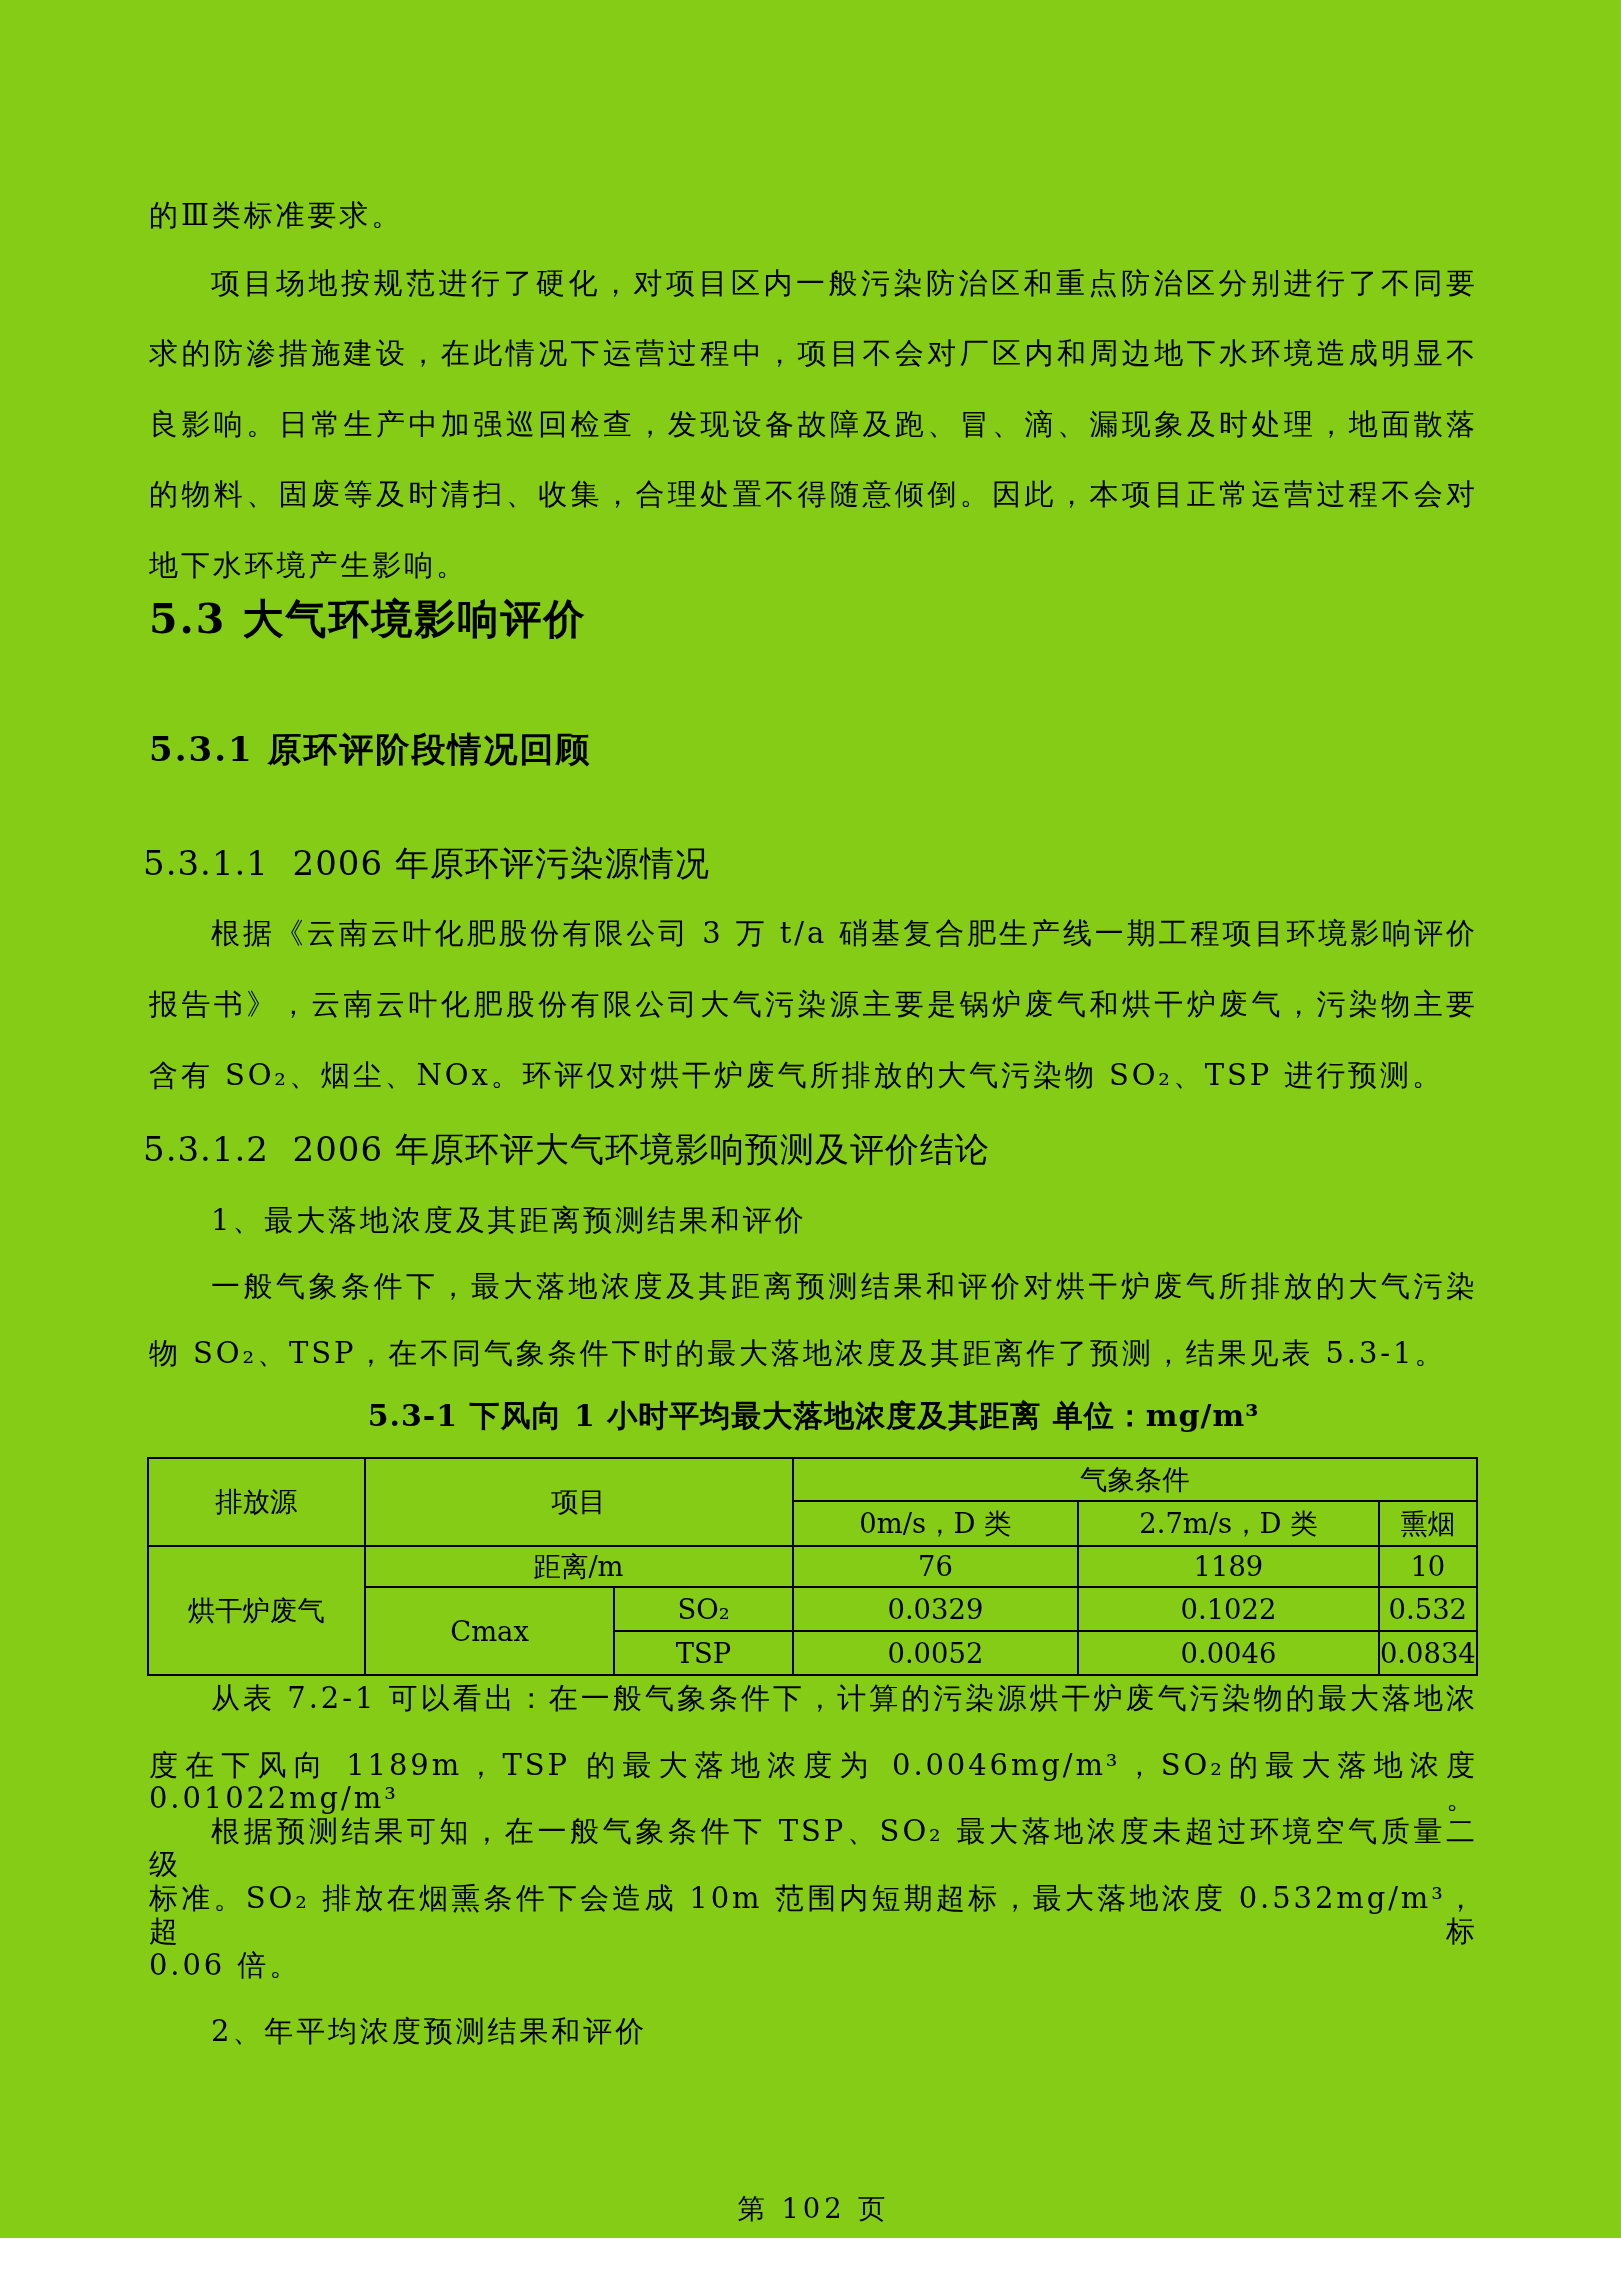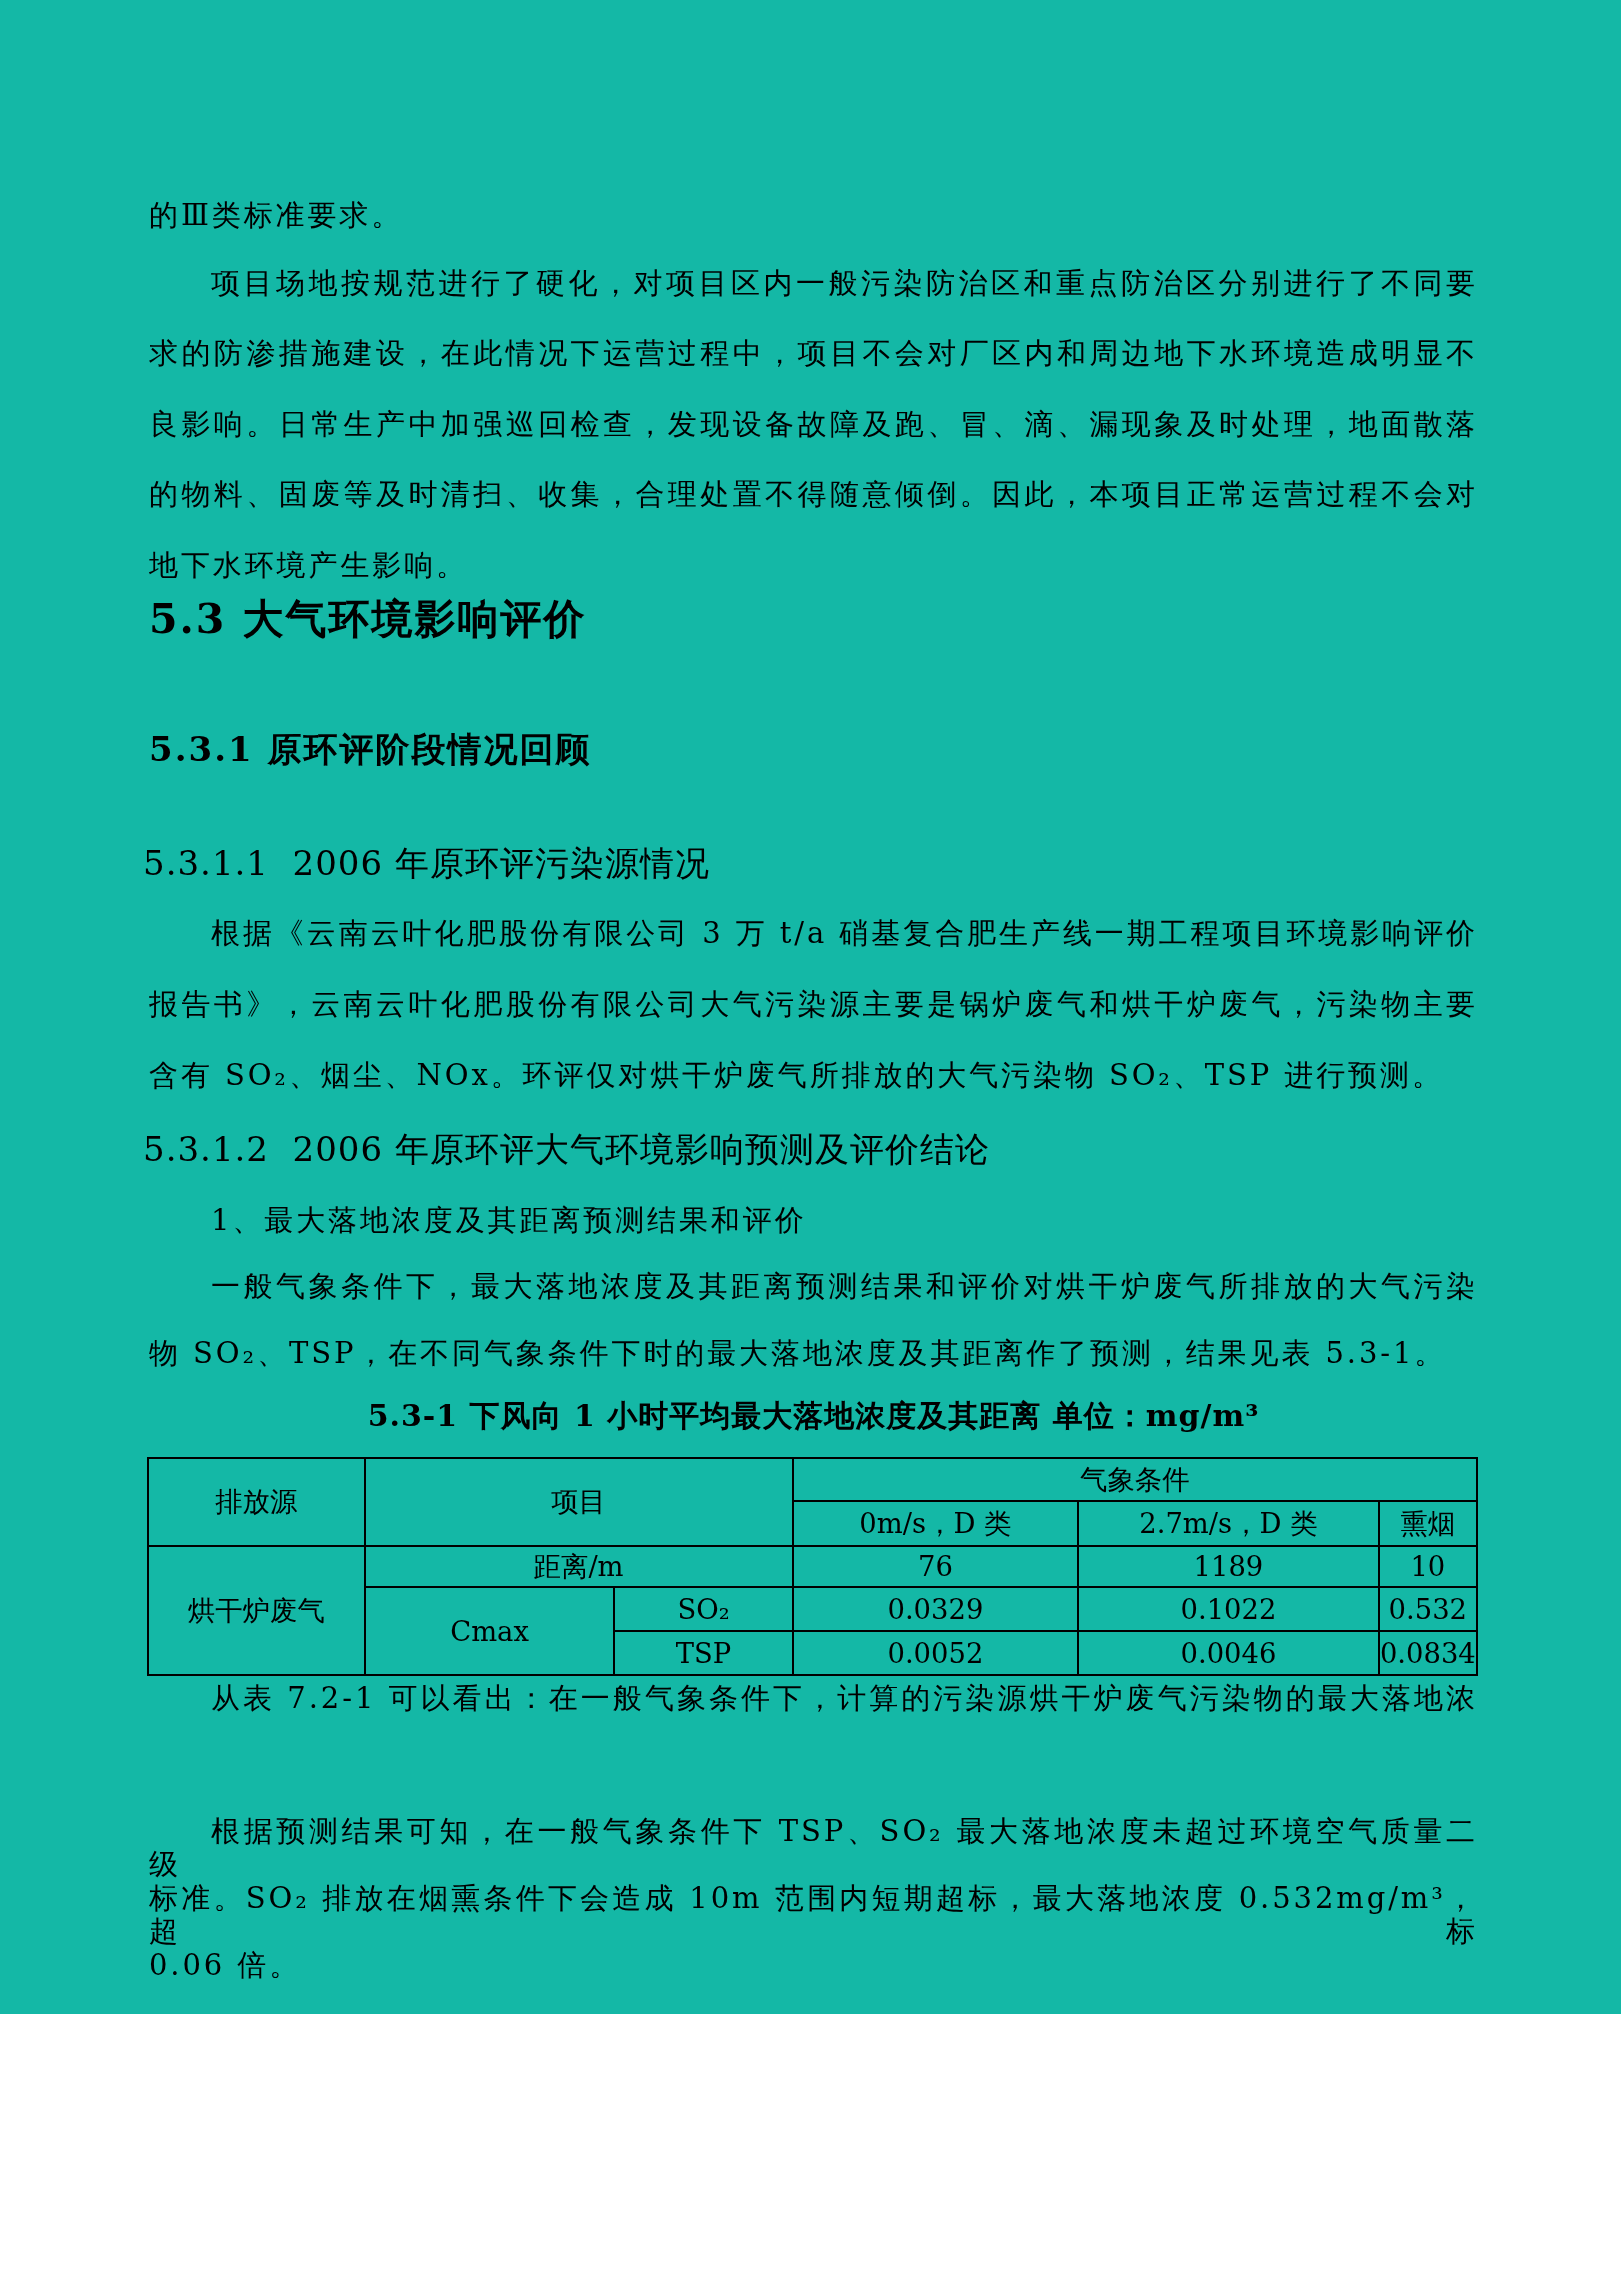--- a/index.html
+++ b/index.html
@@ -3,22 +3,22 @@
 <meta charset="utf-8">
 <style>
   html, body {
     margin: 0;
     padding: 0;
     background: #ffffff;
   }
   .page {
     position: relative;
     width: 1621px;
-    height: 2014px;
-    background: #14b8a6;
+    height: 2238px;
+    background: #84cc16;
     color: #000000;
     font-family: "DejaVu Serif", "Liberation Serif", serif;
     overflow: hidden;
   }
   .line {
     position: absolute;
     left: 149px;
     width: 1329px;
     font-size: 29px;
     line-height: 33px;
@@ -163,20 +163,21 @@
       <tr style="height:44px">
         <td>TSP</td>
         <td>0.0052</td>
         <td>0.0046</td>
         <td>0.0834</td>
       </tr>
     </tbody>
   </table>
 
   <div class="line jl ind" style="top:1682px">从表 7.2-1 可以看出：在一般气象条件下，计算的污染源烘干炉废气污染物的最大落地浓</div>
+  <div class="line jl" style="top:1749px">度在下风向 1189m，TSP 的最大落地浓度为 0.0046mg/m³，SO₂的最大落地浓度 0.01022mg/m³ 。</div>
 
   <div class="line jl ind" style="top:1815px">根据预测结果可知，在一般气象条件下 TSP、SO₂ 最大落地浓度未超过环境空气质量二级</div>
   <div class="line jl" style="top:1882px">标准。SO₂ 排放在烟熏条件下会造成 10m 范围内短期超标，最大落地浓度 0.532mg/m³，超标</div>
   <div class="line" style="top:1949px">0.06 倍。</div>
 
   <div class="line ind" style="top:2015px">2、年平均浓度预测结果和评价</div>
 
   <div class="footer" style="top:2159px">第 102 页</div>
 
 </div>

